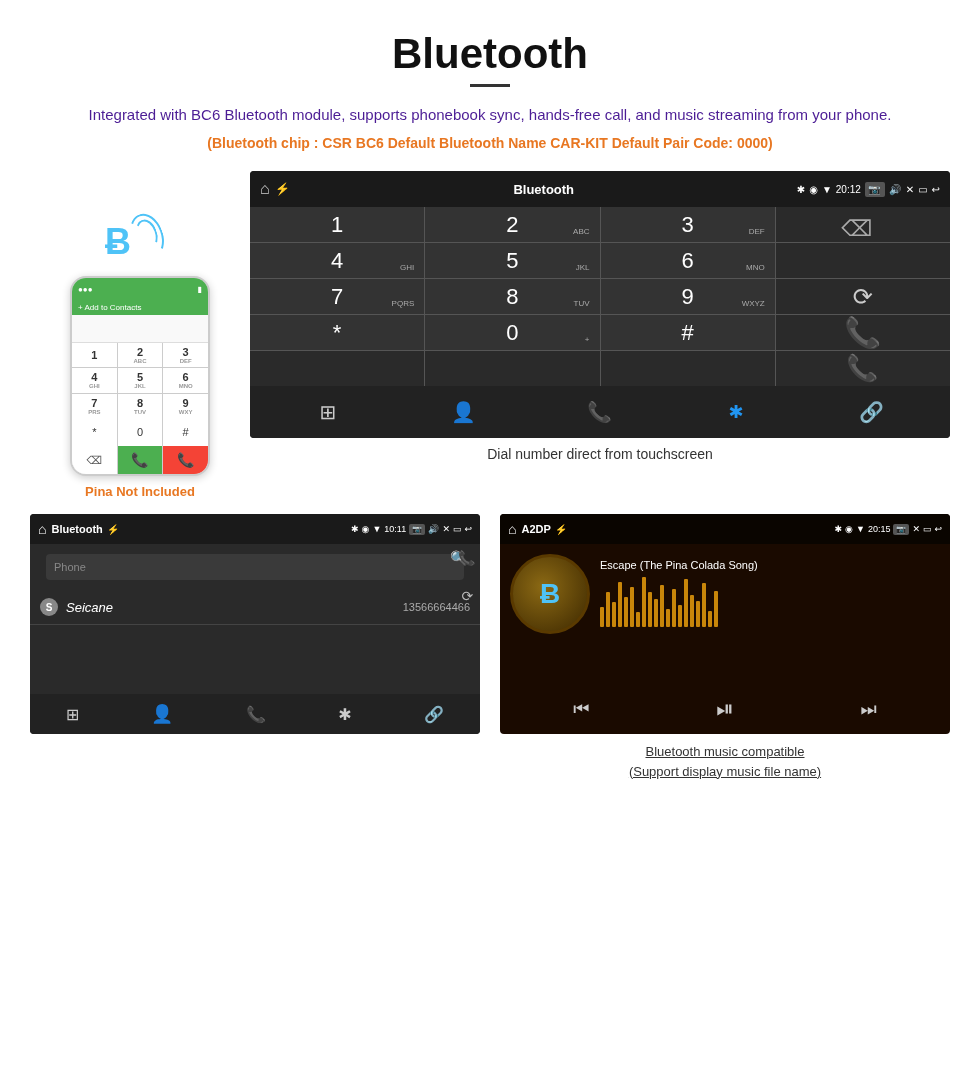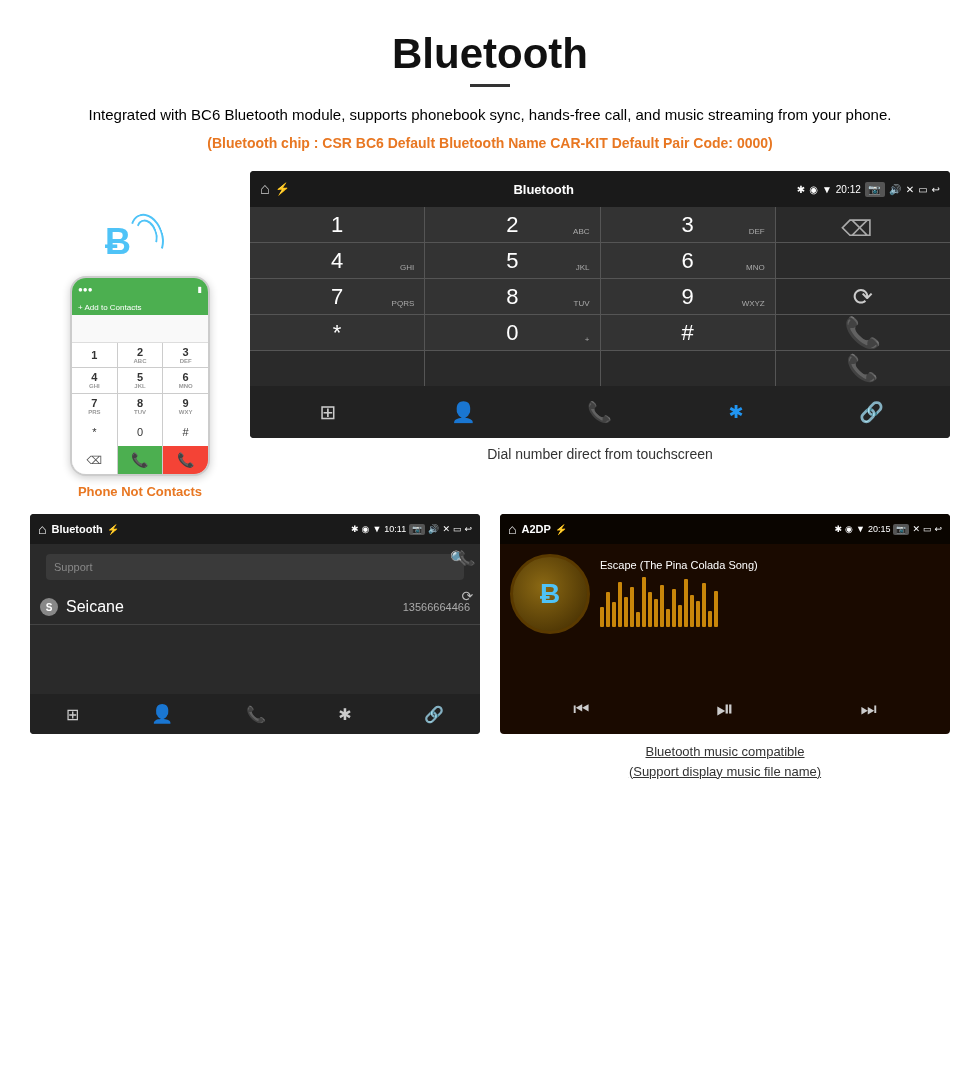--- a/index.html
+++ b/index.html
@@ -23,21 +23,21 @@
       margin-bottom: 6px;
     }
     .page-header .divider {
       width: 40px;
       height: 3px;
       background: #333;
       margin: 0 auto 16px;
     }
     .page-header .description {
       font-size: 15px;
-      color: #000000;
+      color: #4c1d95;
       line-height: 1.6;
       margin-bottom: 8px;
     }
     .page-header .specs {
       font-size: 14px;
       color: #e87722;
       font-weight: bold;
     }
 
     
@@ -282,21 +282,21 @@
       font-size: 10px;
       width: 18px;
       height: 18px;
       border-radius: 50%;
       display: flex;
       align-items: center;
       justify-content: center;
       margin-right: 8px;
       font-weight: bold;
     }
-    .pb-name { font-size: 16px; flex: 1; }
+    .pb-name { font-size: 13px; flex: 1; font-style: italic; }
     .pb-number { font-size: 11px; color: #aaa; }
     .pb-wrapper {
       position: relative;
       width: 100%;
     }
     .pb-right-col {
       position: absolute;
       right: 4px;
       top: 36px;
       display: flex;
@@ -479,21 +479,21 @@
             <div class="phone-bottom-key">0</div>
             <div class="phone-bottom-key">#</div>
           </div>
           <div class="phone-bottom-row">
             <div class="phone-bottom-key" style="font-size:11px;color:#555;">⌫</div>
             <div class="phone-bottom-key green">📞</div>
             <div class="phone-bottom-key red" style="background:#f44336;color:white;">📞</div>
           </div>
         </div>
       </div>
-      <div class="phone-not-included">Phone Not Contacts</div>
+      <div class="phone-not-included">Pina Not Included</div>
     </div>
 
     <div style="flex:1; display:flex; flex-direction:column; align-items:center;">
       <div class="dial-screen" style="width:100%; height:430px; display:flex; flex-direction:column;">
 
         <div class="dial-status-bar">
           <div class="dial-status-left">
             <span class="home-icon">⌂</span>
             <span>⚡</span>
           </div>
@@ -570,21 +570,21 @@
               <span style="background:#555;padding:1px 3px;border-radius:2px;font-size:8px;">📷</span>
               <span>🔊</span>
               <span>✕</span>
               <span>▭</span>
               <span>↩</span>
             </div>
           </div>
 
           <div style="padding: 4px 8px 4px 8px; position:relative;">
             <div class="pb-search">
-              <span style="color:#888; font-size:11px;">Support</span>
+              <span style="color:#888; font-size:11px;">Phone</span>
             </div>
             <div style="position:absolute;right:12px;top:6px;color:#ccc;font-size:14px;">🔍</div>
           </div>
 
           <div class="pb-contact">
             <div class="pb-letter">S</div>
             <div class="pb-name">Seicane</div>
             <div class="pb-number">13566664466</div>
           </div>
 

